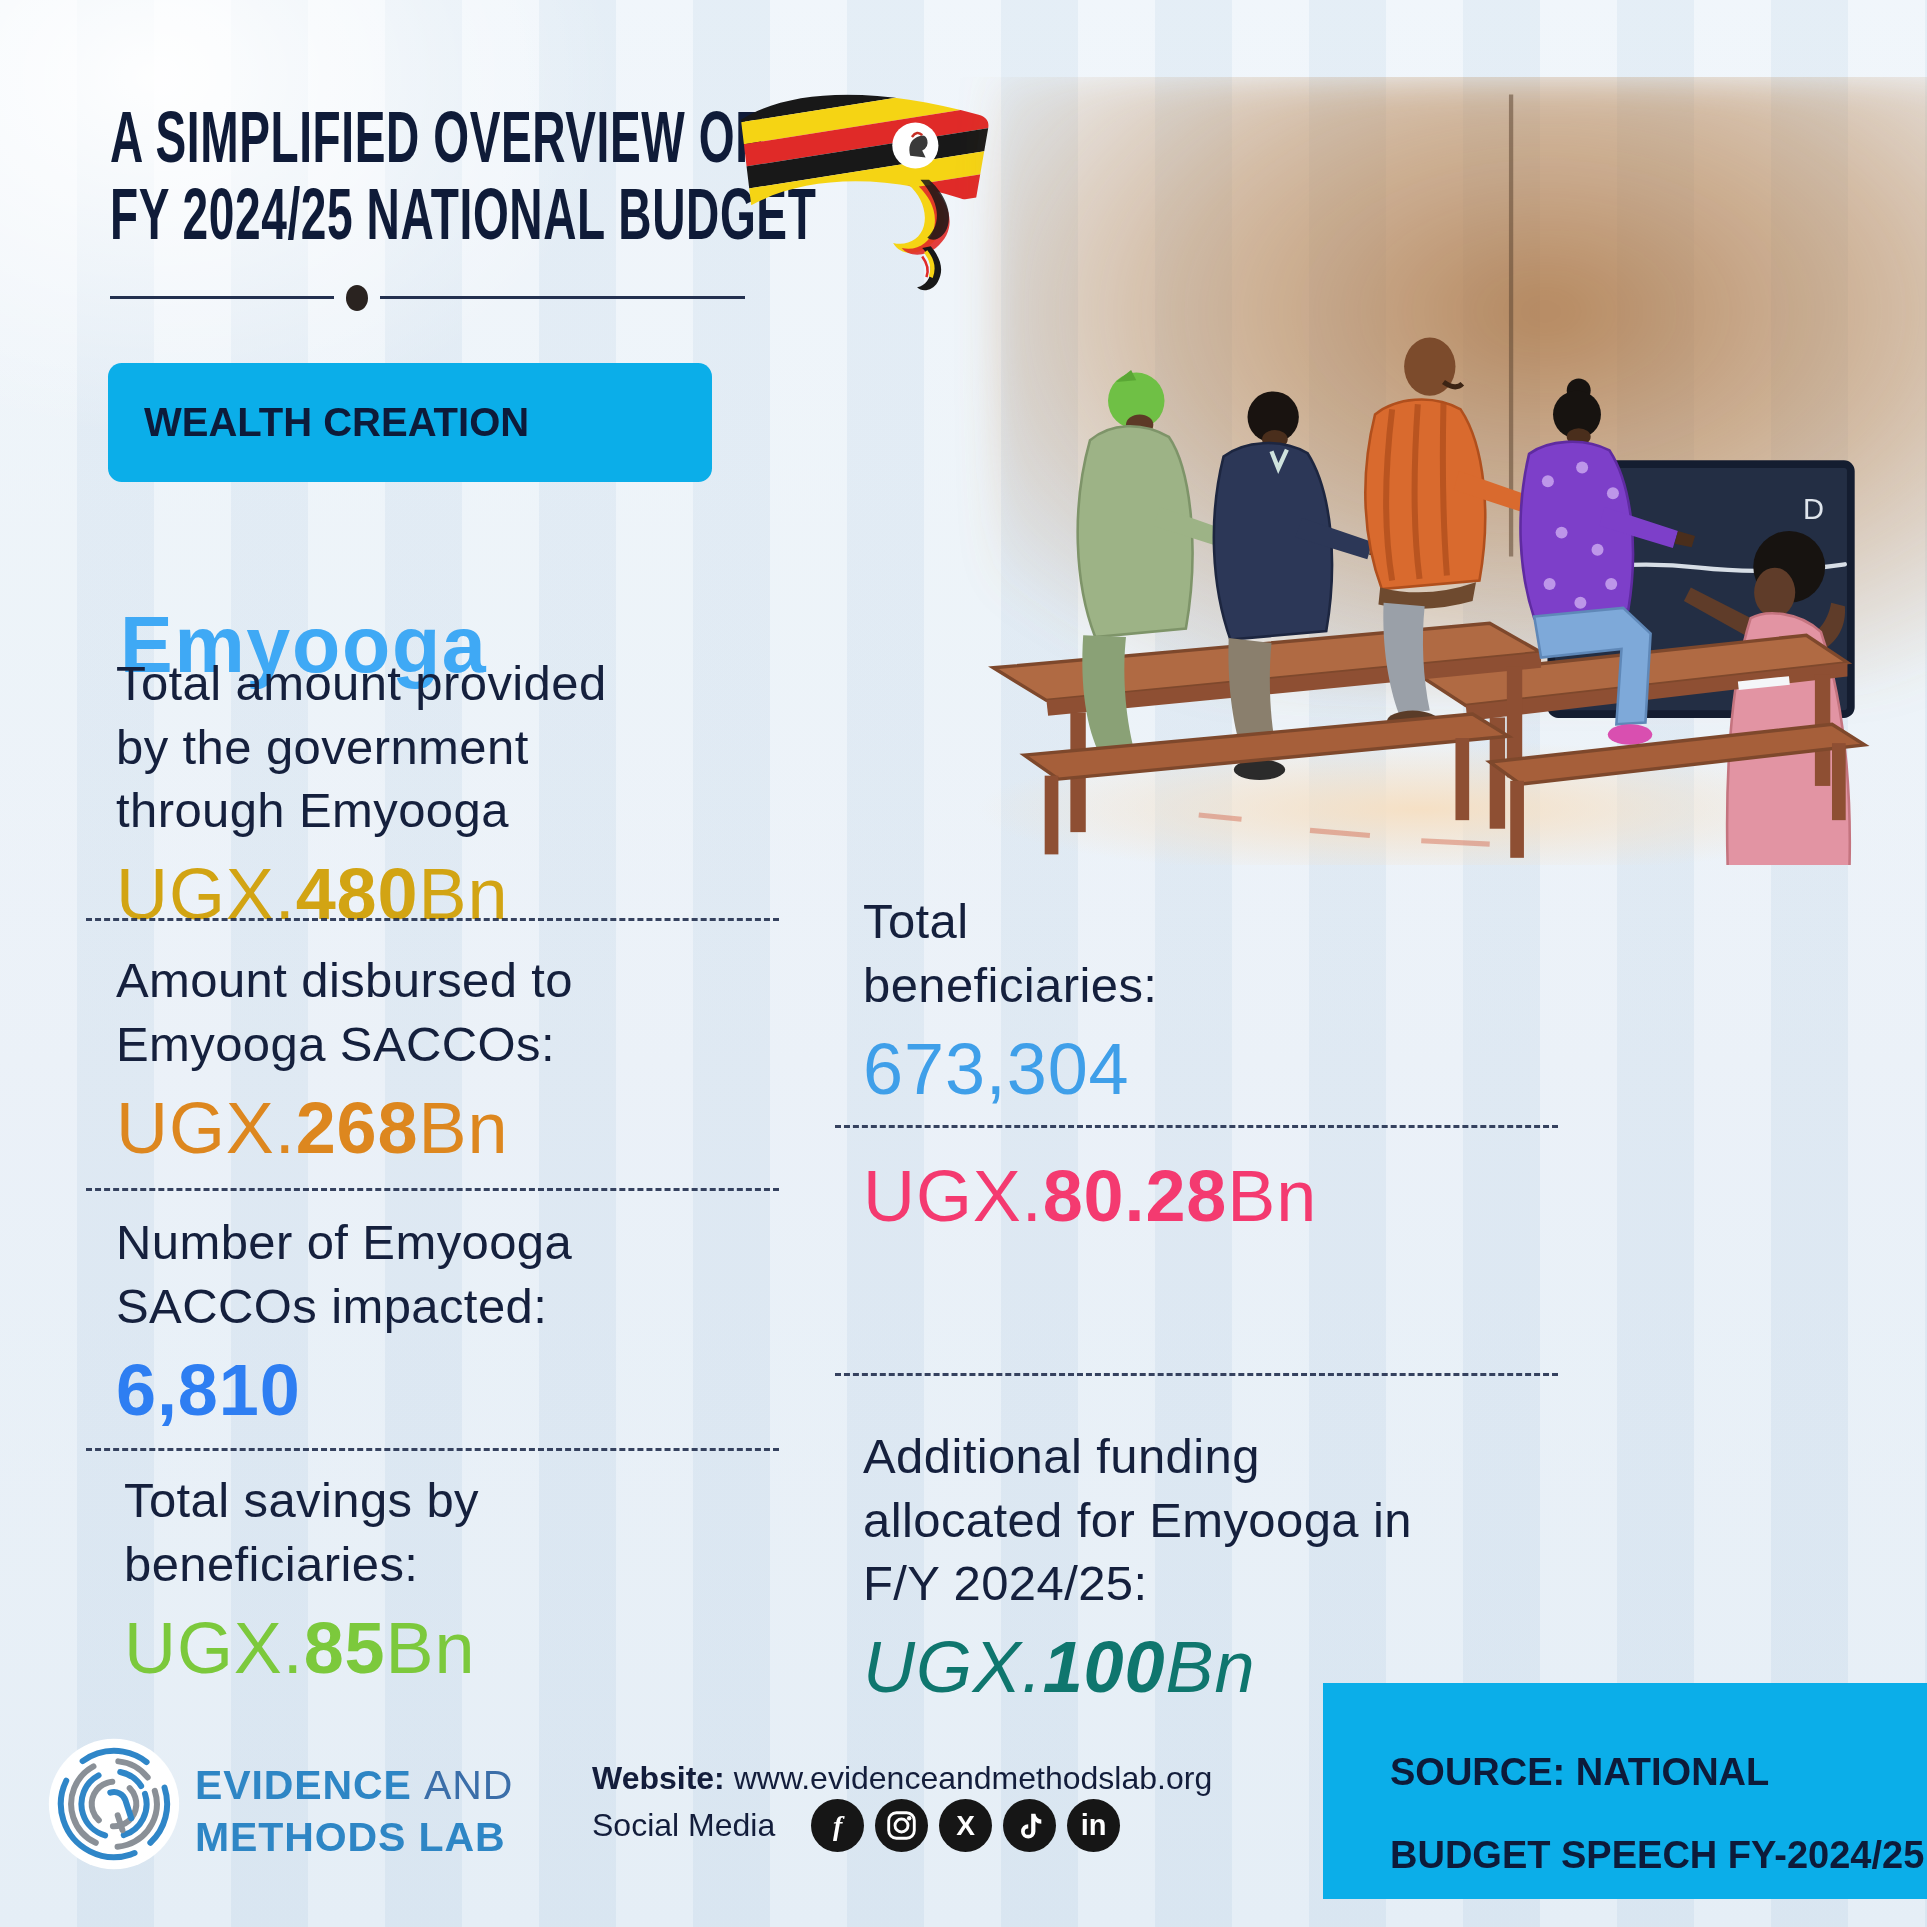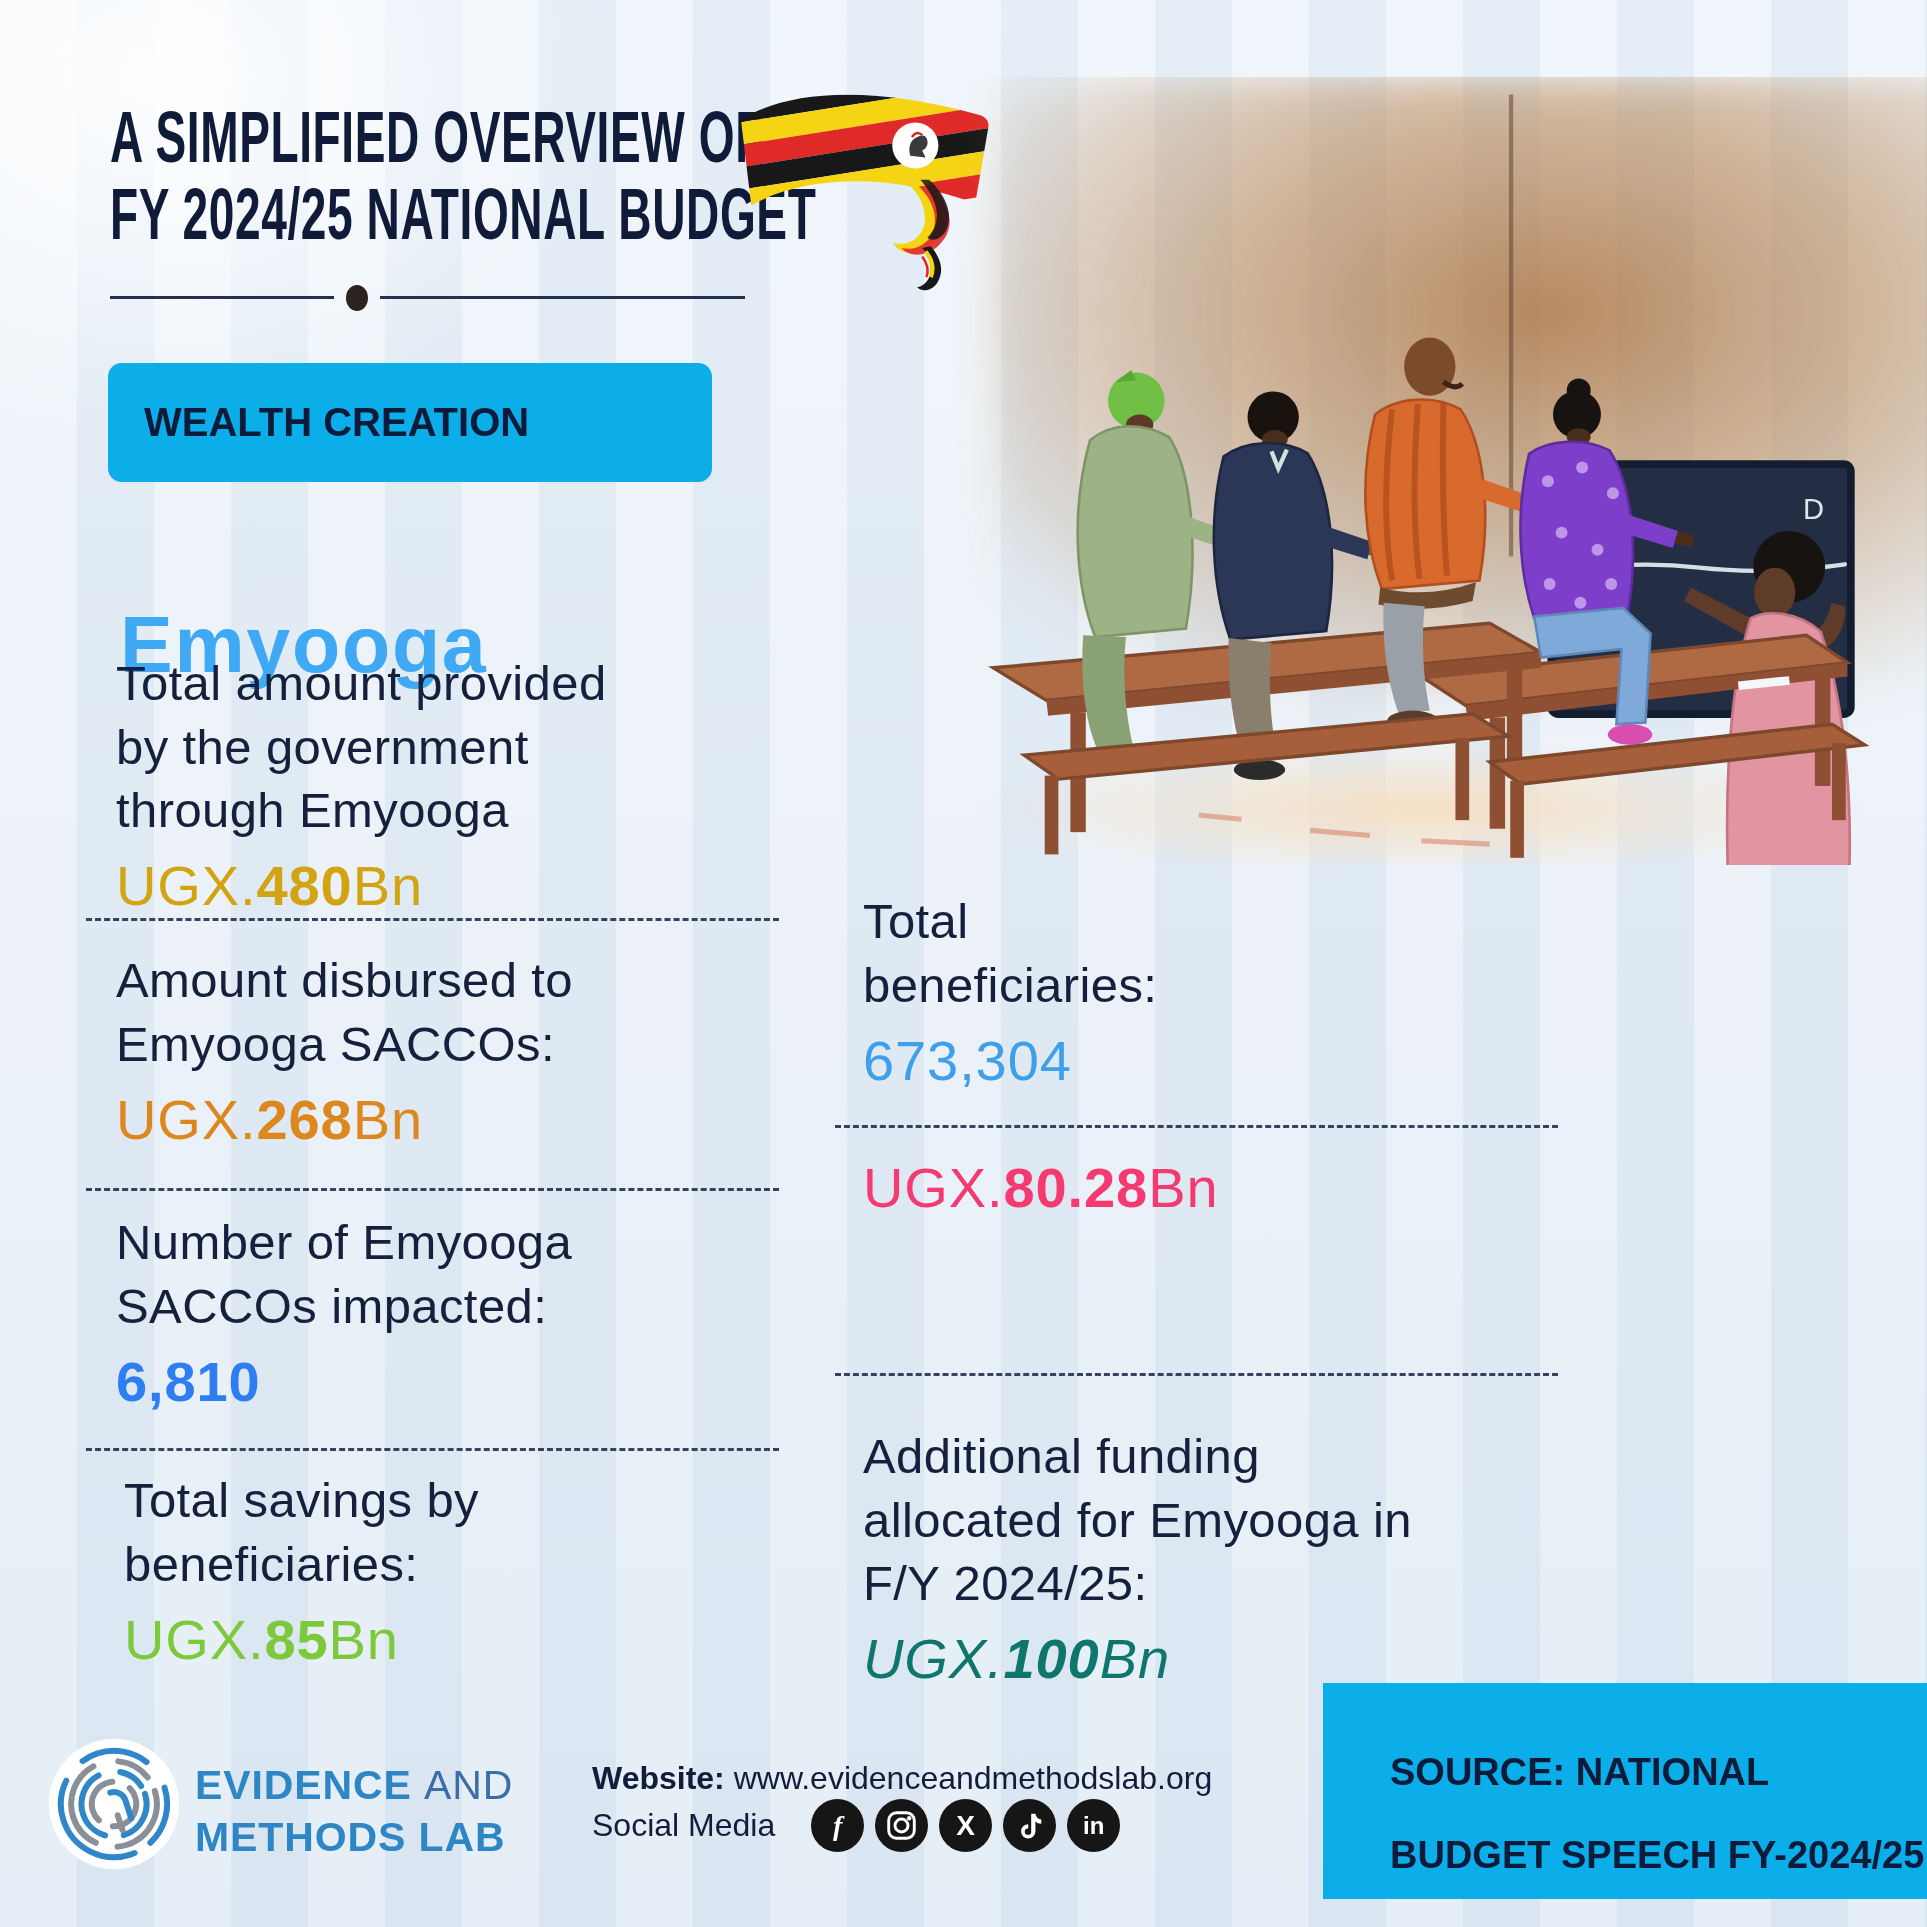--- a/index.html
+++ b/index.html
@@ -21,21 +21,21 @@
   .title-rule .seg.b{flex:1;}
   .title-rule .dot{width:22px;height:26px;border-radius:50%;background:#2a2320;margin:0 12px;}
   .flag{left:729px;top:75px;}
   
   .badge{left:108px;top:363px;width:604px;box-sizing:border-box;padding:34px 36px;
          border-radius:13.7px;background:#0baee9;color:#0d1b3a;font-weight:700;font-size:40px;line-height:1.28;}
   .program{left:120px;top:599px;font-size:79px;font-weight:600;color:#3fa9f5;letter-spacing:1.7px;}
   
   .stat{color:#15203d;}
   .stat-label{font-size:49px;line-height:1.30;font-weight:500;color:#15203d;letter-spacing:0.4px;}
-  .stat-value{font-size:56px;line-height:1.0;margin-top:15.4px;letter-spacing:0.9px;}
+  .stat-value{font-size:72px;line-height:1.0;margin-top:15.4px;letter-spacing:0.9px;}
   .stat-value .vp{font-weight:400;}
   .stat-value .vn{font-weight:800;}
   .stat-value .vn.mid{font-weight:500;}
   .dash{border-top:3.4px dashed #23304f;opacity:.9;}
   .s1{left:116px;top:652px;width:548px;}
   .s2{left:116px;top:949px;width:548px;}
   .s3{left:116px;top:1211px;width:548px;}
   .s4{left:124px;top:1469px;width:462px;}
   .s5{left:863px;top:890px;width:368px;}
   .s6{left:863px;top:1145px;width:745px;}
@@ -315,21 +315,21 @@
       </svg>
   </span>
   <span class="sicon">
       <span>X</span>
     </span>
   <span class="sicon">
     <svg width="27" height="29" viewBox="0 0 32 34">
         <path d="M18,3 l5,0 q1,6 7,7 l0,5 q-5,0 -7,-3 l0,12 a8.5,8.5 0 1 1 -8.5,-8.5 l0,5 a3.8,3.8 0 1 0 3.5,3.8 Z" fill="#fff"></path>
       </svg>
   </span>
-  <span class="sicon" style="font-size:24px;">
+  <span class="sicon" style="font-size:29px;">
       <span>in</span>
     </span>
 </div>
 
 <div class="abs source-box">
   <div>SOURCE: NATIONAL</div>
   <div>BUDGET SPEECH FY-2024/25</div>
 </div>
 
 

